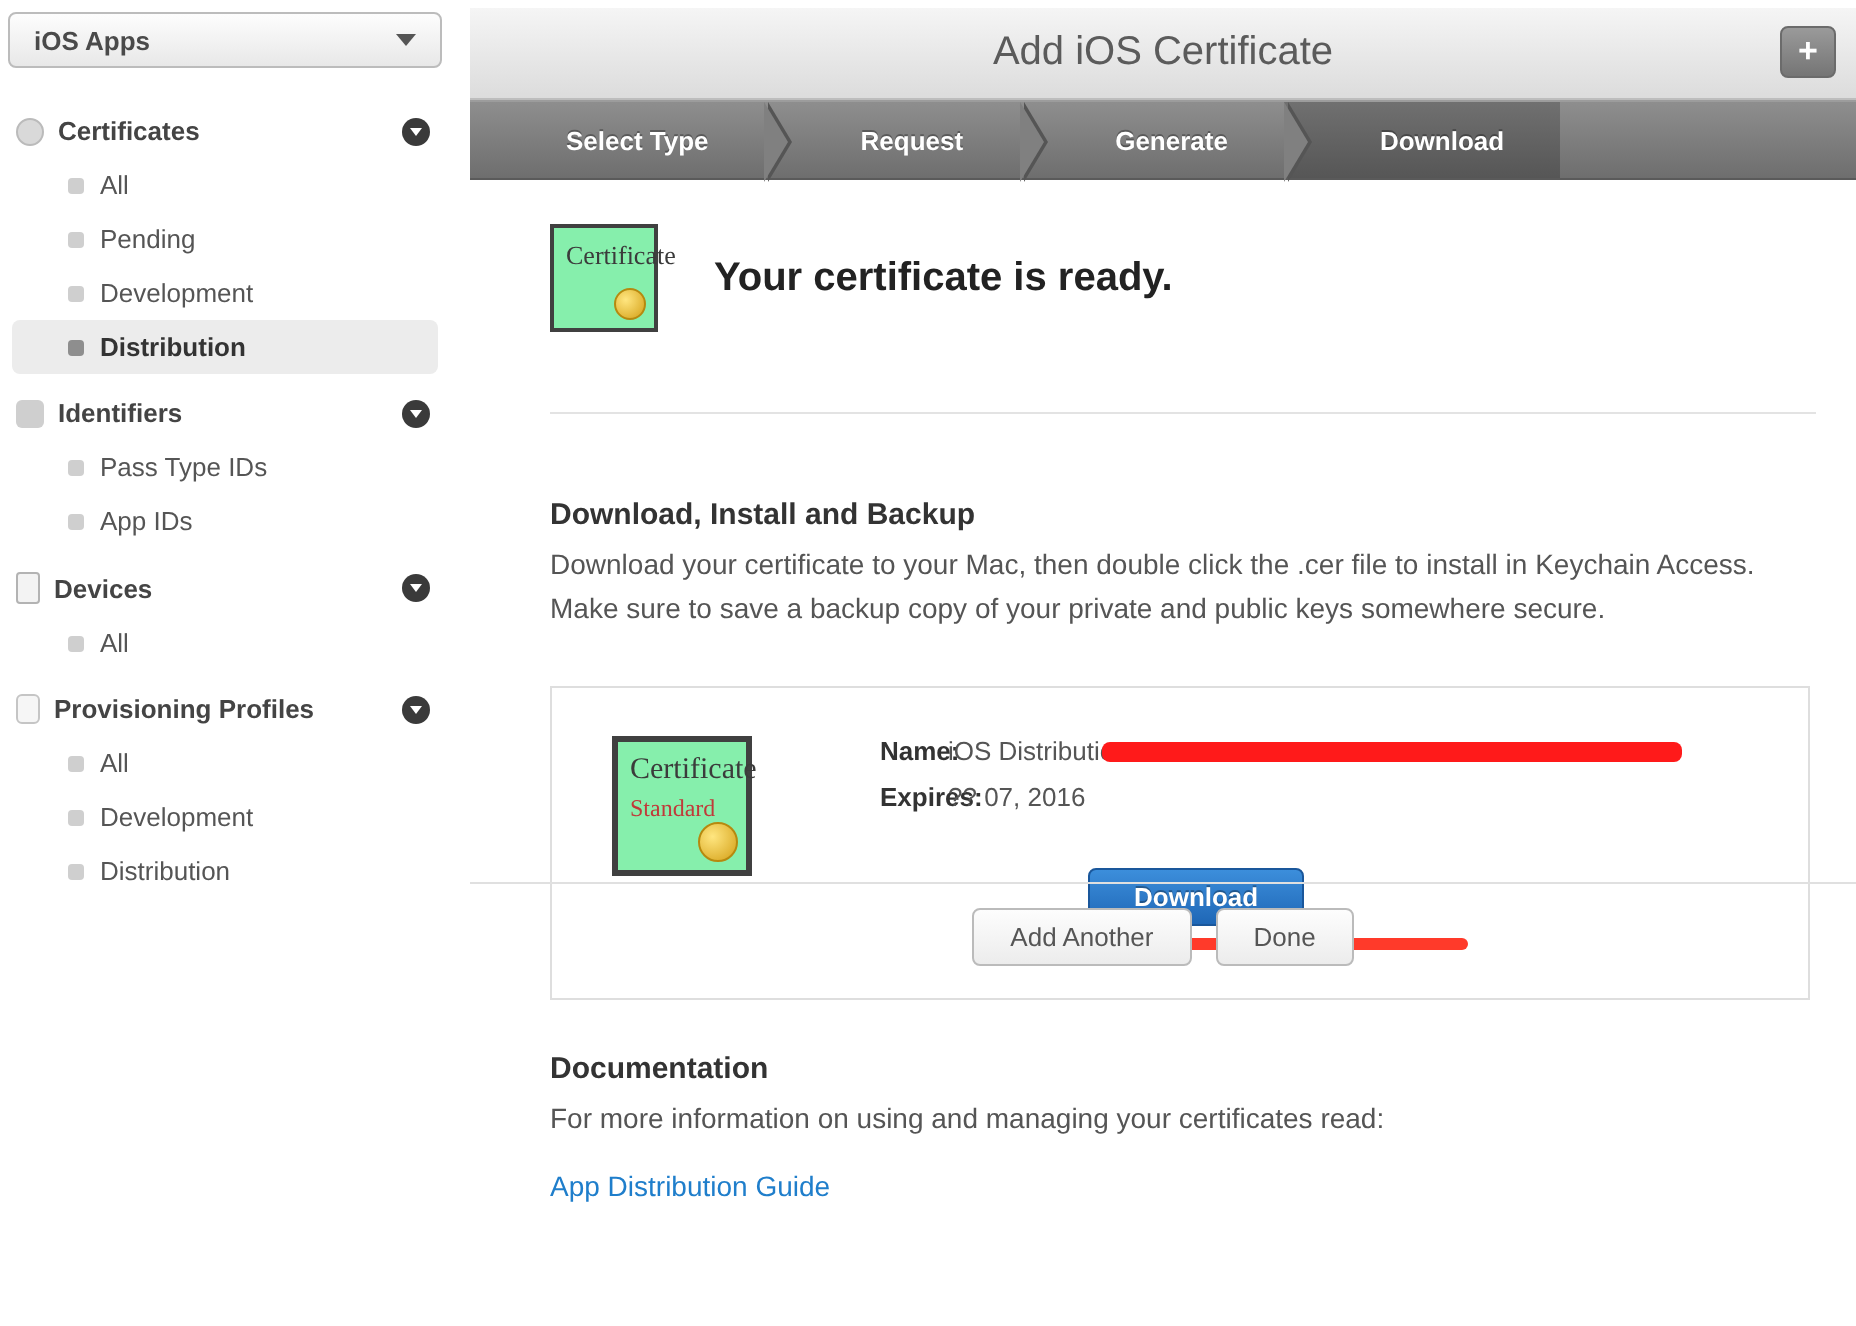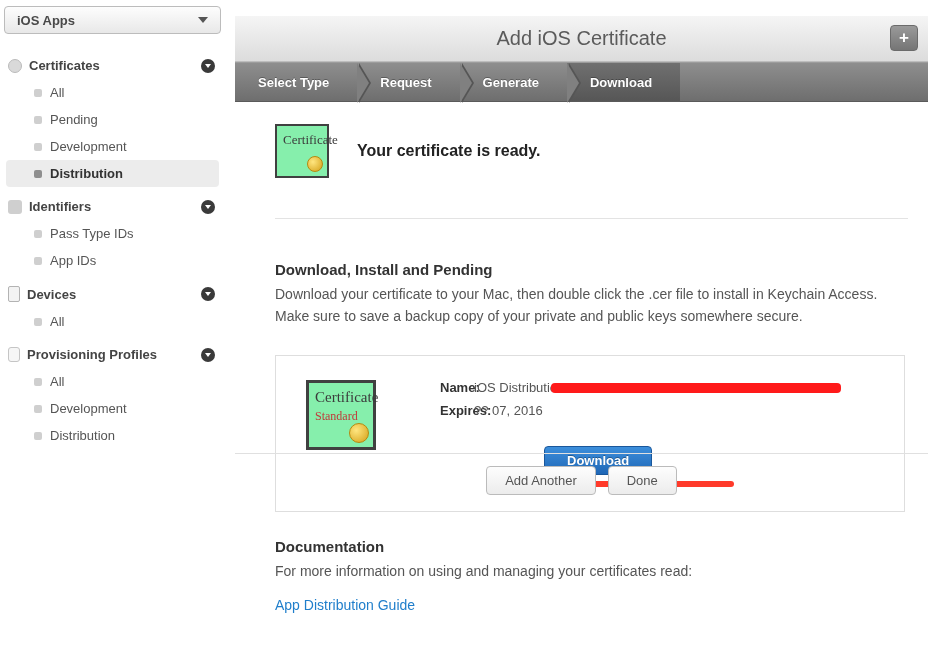--- a/index.html
+++ b/index.html
@@ -114,21 +114,21 @@
   .side-items li.selected {
     background: #ececec;
     font-weight: bold;
     color: #333;
   }
   .side-items li.selected .bullet { background: #8e8e8e; }
 
   
   .main {
     position: absolute;
-    left: 235px; top: 16px;
+    left: 235px; top: 4px;
     width: 693px;
     height: 477px;
   }
   .page-header {
     height: 46px;
     background: linear-gradient(#f5f5f5, #dcdcdc);
     border-bottom: 1px solid #bdbdbd;
     display: flex;
     align-items: center;
     justify-content: center;
@@ -163,21 +163,21 @@
     font-weight: 600;
     font-size: 13px;
     text-shadow: 0 -1px 0 rgba(0,0,0,.3);
     border-top: 1px solid #9c9c9c;
     border-bottom: 1px solid #5a5a5a;
   }
   .step {
     position: relative;
     display: flex;
     align-items: center;
-    padding: 0 28px 0 23px;
+    padding: 0 28px 0 48px;
     background: linear-gradient(#8e8e8e, #6e6e6e);
   }
   .step.active {
     background: linear-gradient(#707070, #565656);
   }
   .step::after {
     content: "";
     position: absolute;
     right: -12px; top: 0;
     width: 0; height: 0;
@@ -230,21 +230,21 @@
   .cert-thumb .seal {
     position: absolute; right: 4px; bottom: 4px;
     width: 16px; height: 16px;
     border-radius: 50%;
     background: radial-gradient(circle at 35% 35%, #ffe680, #d4a017);
     border: 1px solid #b6890f;
   }
   .cert-thumb.large .seal { width: 20px; height: 20px; }
 
   .ready-row h2 {
-    font-size: 16px;
+    font-size: 20px;
     font-weight: bold;
     color: #222;
   }
 
   .section-title {
     font-size: 15px;
     font-weight: bold;
     color: #333;
     margin-top: 42px;
     margin-bottom: 6px;
@@ -469,21 +469,21 @@
 
     <div class="ready-row">
       <div class="cert-thumb">
         <span class="script">Certificate</span>
         <span class="seal"></span>
       </div>
       <h2>Your certificate is ready.</h2>
     </div>
 
     
-    <div class="section-title">Download, Install and Pending</div>
+    <div class="section-title">Download, Install and Backup</div>
     <div class="section-text">Download your certificate to your Mac, then double click the .cer file to install in Keychain Access. Make sure to save a backup copy of your private and public keys somewhere secure.</div>
 
     
     <div class="cert-card">
       <div class="cert-thumb large">
         <span class="script">Certificate</span>
         <span class="std">Standard</span>
         <span class="seal"></span>
       </div>
       <div class="cert-details">

